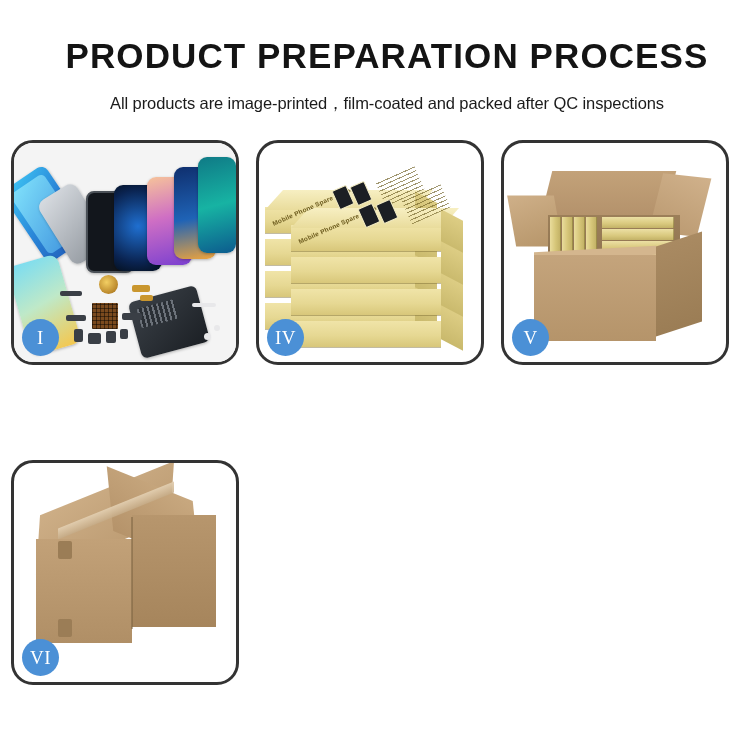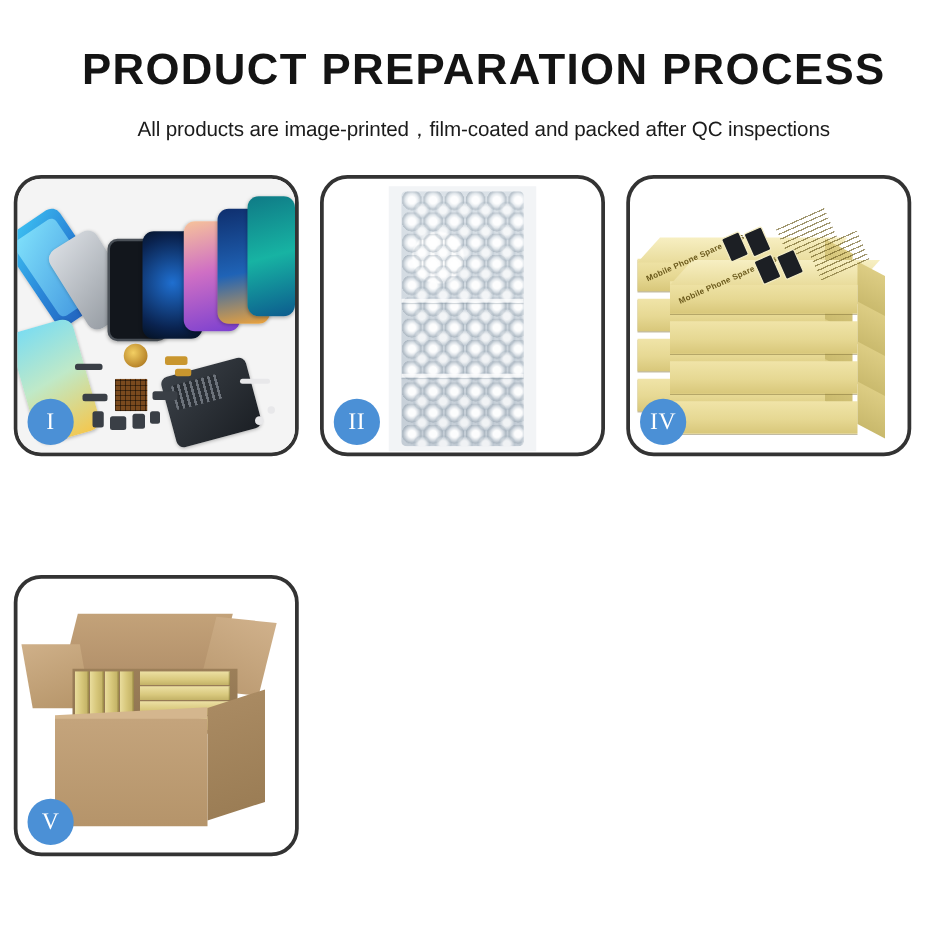--- a/index.html
+++ b/index.html
@@ -388,32 +388,20 @@
         <div class="part" style="left:92px;top:188px;width:10px;height:12px;"></div>
         <div class="part" style="left:106px;top:186px;width:8px;height:10px;"></div>
         <div class="part white" style="left:178px;top:160px;width:24px;height:4px;"></div>
         <div class="part white" style="left:190px;top:190px;width:7px;height:7px;border-radius:50%;"></div>
         <div class="part white" style="left:200px;top:182px;width:6px;height:6px;border-radius:50%;"></div>
 
         <div class="badge">I</div>
       </div>
     </div>
 
-    <div class="panel">
-      <div class="panel-stage">
-        <div class="bw-sheet"></div>
-        <div class="bw-bag">
-          <div class="bw-bubbles"></div>
-          <div class="bw-bubbles2"></div>
-          <div class="bw-seam" style="top:86px;"></div>
-          <div class="bw-seam" style="top:146px;"></div>
-        </div>
-        <div class="badge">II</div>
-      </div>
-    </div>
 
 
     <div class="panel">
       <div class="panel-stage">
         <div class="stack">
 
           <div class="sbox" style="left:4px;  top:48px;">
             <div class="lid"></div>
             <div class="side"></div>
           </div>
@@ -473,15 +461,28 @@
           <div class="yb flat" style="top:36px;"></div>
         </div>
 
         <div class="ct-lip"></div>
         <div class="ct-side"></div>
         <div class="ct-front"></div>
         <div class="badge">V</div>
       </div>
     </div>
 
+    <div class="panel">
+      <div class="panel-stage">
+        <div class="sc-top"></div>
+        <div class="sc-top2"></div>
+        <div class="sc-tape"></div>
+        <div class="sc-right"></div>
+        <div class="sc-front"></div>
+        <div class="sc-seam" style="left:117px;top:54px;width:2px;height:112px;"></div>
+        <div class="sc-notch" style="left:44px;top:78px;"></div>
+        <div class="sc-notch" style="left:44px;top:156px;"></div>
+        <div class="badge">VI</div>
+      </div>
+    </div>
 
   </div>
 </div>
 
 </body></html>

